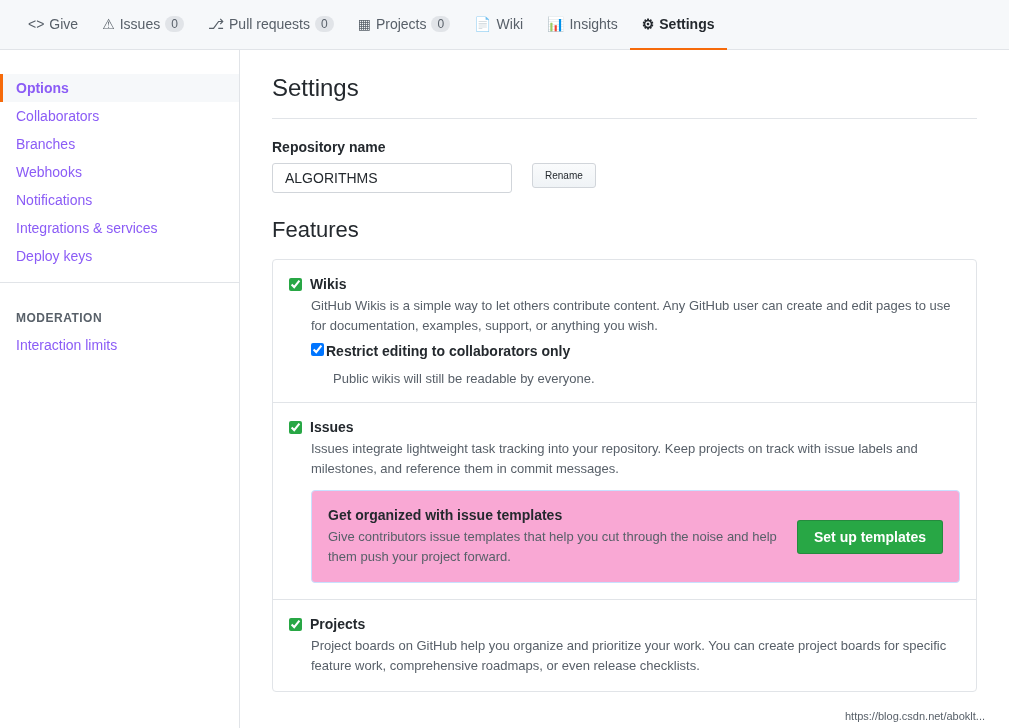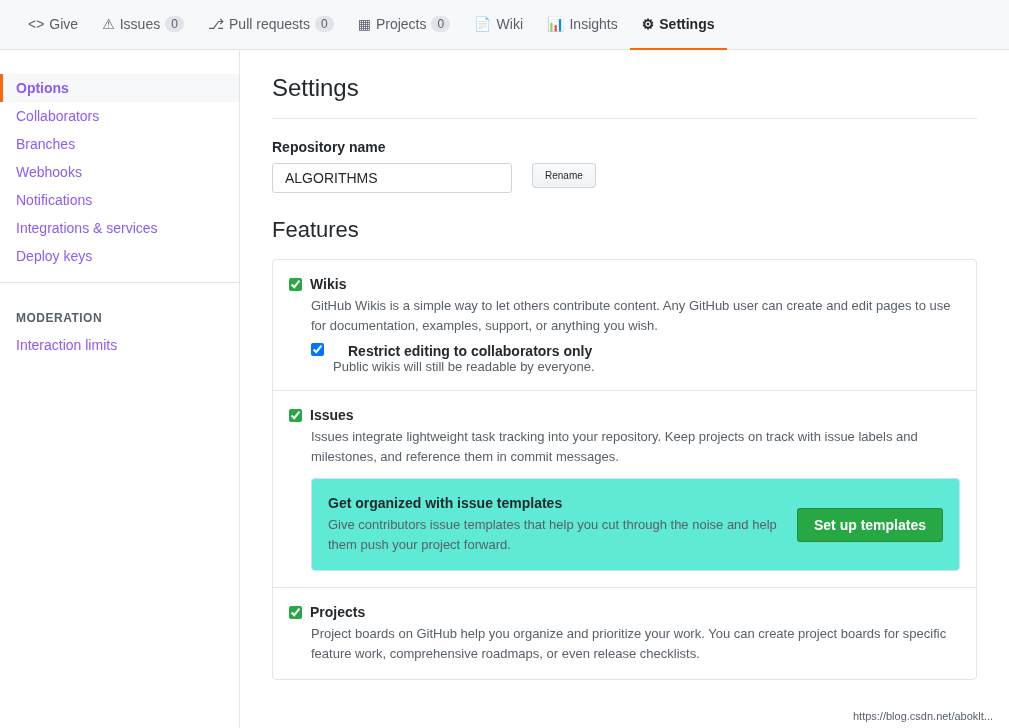--- a/index.html
+++ b/index.html
@@ -190,38 +190,38 @@
     }
 
     .sub-indent {
       margin-left: 22px;
       margin-top: 8px;
     }
 
     .restrict-row {
       display: flex;
       align-items: flex-start;
-      gap: 24px;
-      margin-bottom: 0;
+      gap: 2px;
+      margin-bottom: 12px;
     }
 
     .restrict-label {
       font-weight: 600;
       font-size: 14px;
       color: #24292e;
     }
 
     .restrict-desc {
       font-size: 13px;
       color: #586069;
       margin-left: 22px;
     }
 
     .templates-box {
-      background: #5eead4;
+      background: #f9a8d4;
       border: 1px solid #c8e1ff;
       border-radius: 4px;
       padding: 16px;
       margin-top: 12px;
       display: flex;
       align-items: center;
       justify-content: space-between;
     }
 
     .templates-text-block {
@@ -238,21 +238,21 @@
 
     .templates-desc {
       font-size: 13px;
       color: #586069;
       line-height: 1.5;
     }
 
     .watermark {
       position: fixed;
       bottom: 4px;
-      right: 12px;
+      right: 20px;
       font-size: 11px;
       color: #586069;
       background: rgba(255,255,255,0.85);
       padding: 2px 4px;
     }
   </style>
 </head>
 <body>
 
 <nav class="top-nav">

